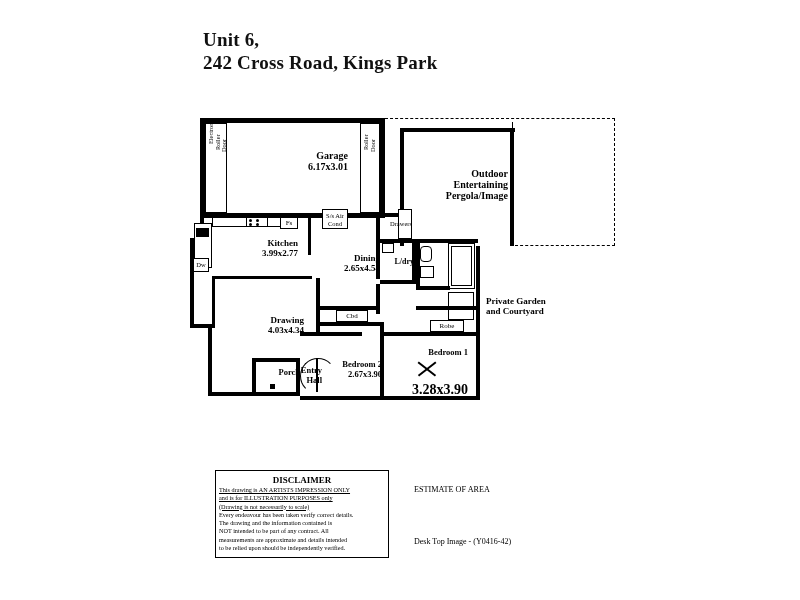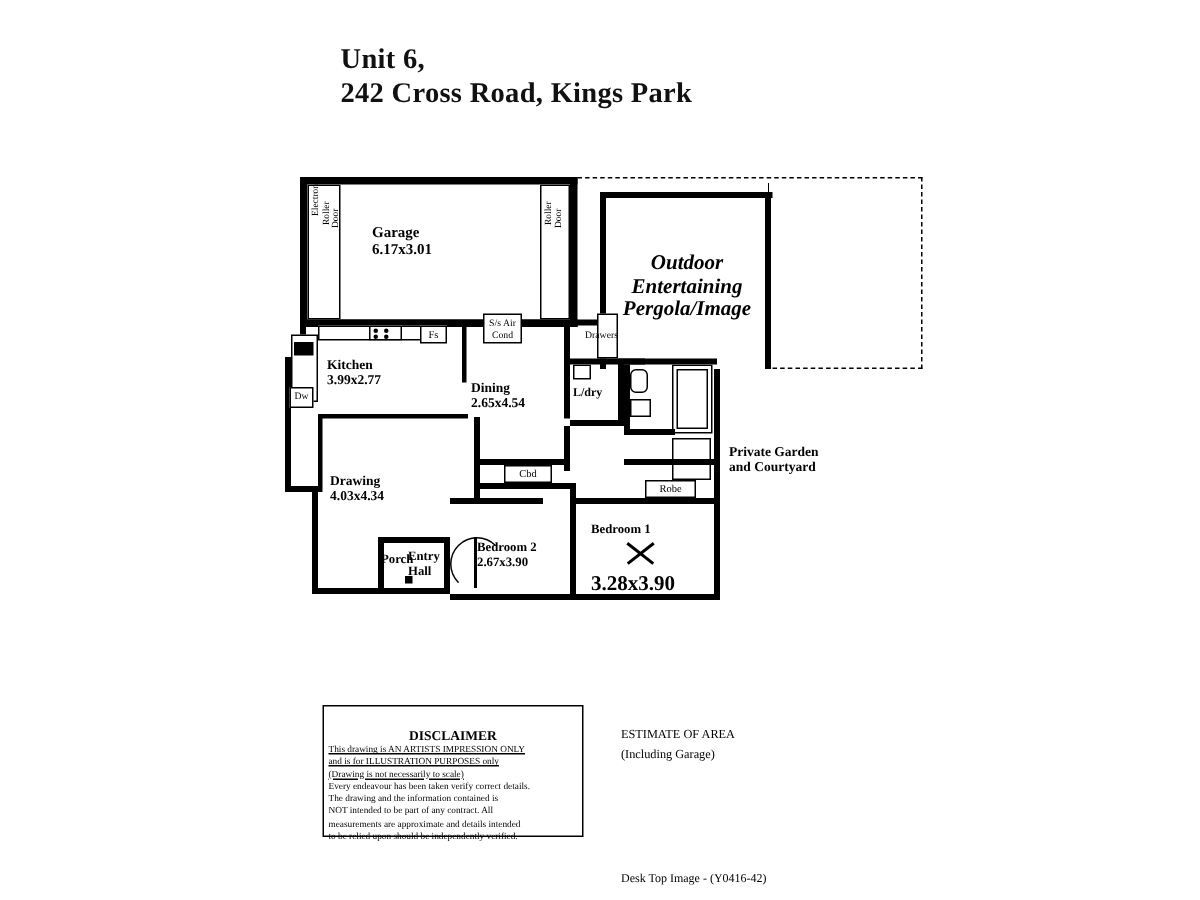--- a/index.html
+++ b/index.html
@@ -21,21 +21,20 @@
   #title {
     position: absolute;
     left: 203px;
     top: 28px;
     font-family: "Liberation Serif", serif;
     font-size: 19px;
     font-weight: bold;
     line-height: 23px;
     color: #111;
     letter-spacing: 0.2px;
-    margin-left: 24px;
   }
   #title .l2 { display: block; }
 
   
   #plan {
     position: absolute;
     left: 190px;
     top: 110px;
     width: 430px;
     height: 340px;
@@ -43,21 +42,21 @@
   .wall {
     position: absolute;
     background: #000;
   }
   .thin {
     position: absolute;
     background: #000;
   }
   .room-label {
     position: absolute;
-    text-align: left;
+    text-align: right;
     font-family: "Liberation Serif", serif;
     font-weight: bold;
     color: #000;
     line-height: 1.12;
   }
   .tiny {
     position: absolute;
     font-family: "Liberation Serif", serif;
     font-size: 6.5px;
     line-height: 1.15;
@@ -100,21 +99,21 @@
 
   
   #disclaimer {
     position: absolute;
     left: 215px;
     top: 470px;
     width: 174px;
     height: 88px;
     border: 1px solid #000;
     box-sizing: border-box;
-    padding: 14px 3px;
+    padding: 4px 3px;
     background: #fff;
   }
   #disclaimer .dtitle {
     text-align: center;
     font-size: 9px;
     font-weight: bold;
     font-family: "Liberation Serif", serif;
     margin-bottom: 1px;
   }
   #disclaimer .dbody {
@@ -136,21 +135,20 @@
     color: #000;
   }
   #estimate .head { margin-bottom: 1px; }
   #deskimage {
     position: absolute;
     left: 414px;
     top: 537px;
     font-family: "Liberation Serif", serif;
     font-size: 8px;
     color: #000;
-    margin-top: 44px;
   }
 </style>
 </head>
 <body>
 
 <div id="page">
 
   <div id="title">
     <span>Unit 6,</span>
     <span class="l2">242 Cross Road, Kings Park</span>
@@ -179,21 +177,21 @@
 
     <div class="dashed-h" style="left:195px; top:8px; width:230px;"></div>
     <div class="dashed-v" style="left:424px; top:8px; height:128px;"></div>
     <div class="dashed-h" style="left:325px; top:135px; width:100px;"></div>
     <div class="hatch" style="left:322px; top:12px; width:4px; height:122px;"></div>
 
     <div class="wall" style="left:210px; top:18px; width:4px; height:118px;"></div>
     <div class="wall" style="left:210px; top:18px; width:115px; height:4px;"></div>
     <div class="wall" style="left:320px; top:18px; width:4px; height:118px;"></div>
 
-    <div class="room-label" style="left:218px; top:58px; width:100px; font-size:14px; text-align:center;font-style:italic;">
+    <div class="room-label" style="left:218px; top:58px; width:100px; font-size:10px; text-align:right;">
       <div>Outdoor</div>
       <div>Entertaining</div>
       <div>Pergola/Image</div>
     </div>
 
     <div class="wall" style="left:10px; top:103px; width:200px; height:4px;"></div>
     <div class="wall" style="left:10px; top:103px; width:4px; height:28px;"></div>
     <div class="wall" style="left:0px; top:128px; width:14px; height:4px;"></div>
     <div class="wall" style="left:0px; top:128px; width:4px; height:90px;"></div>
     <div class="wall" style="left:0px; top:214px; width:22px; height:4px;"></div>
@@ -321,17 +319,16 @@
       <div>Every endeavour has been taken verify correct details.</div>
       <div>The drawing and the information contained is</div>
       <div>NOT intended to be part of any contract.  All</div>
       <div>measurements are approximate and details intended</div>
       <div>to be relied upon should be independently verified.</div>
     </div>
   </div>
 
   <div id="estimate">
     <div class="head">ESTIMATE OF AREA</div>
-    <div>(Including Garage)</div>
   </div>
   <div id="deskimage">Desk Top Image - (Y0416-42)</div>
 
 </div>
 
 </body></html>

